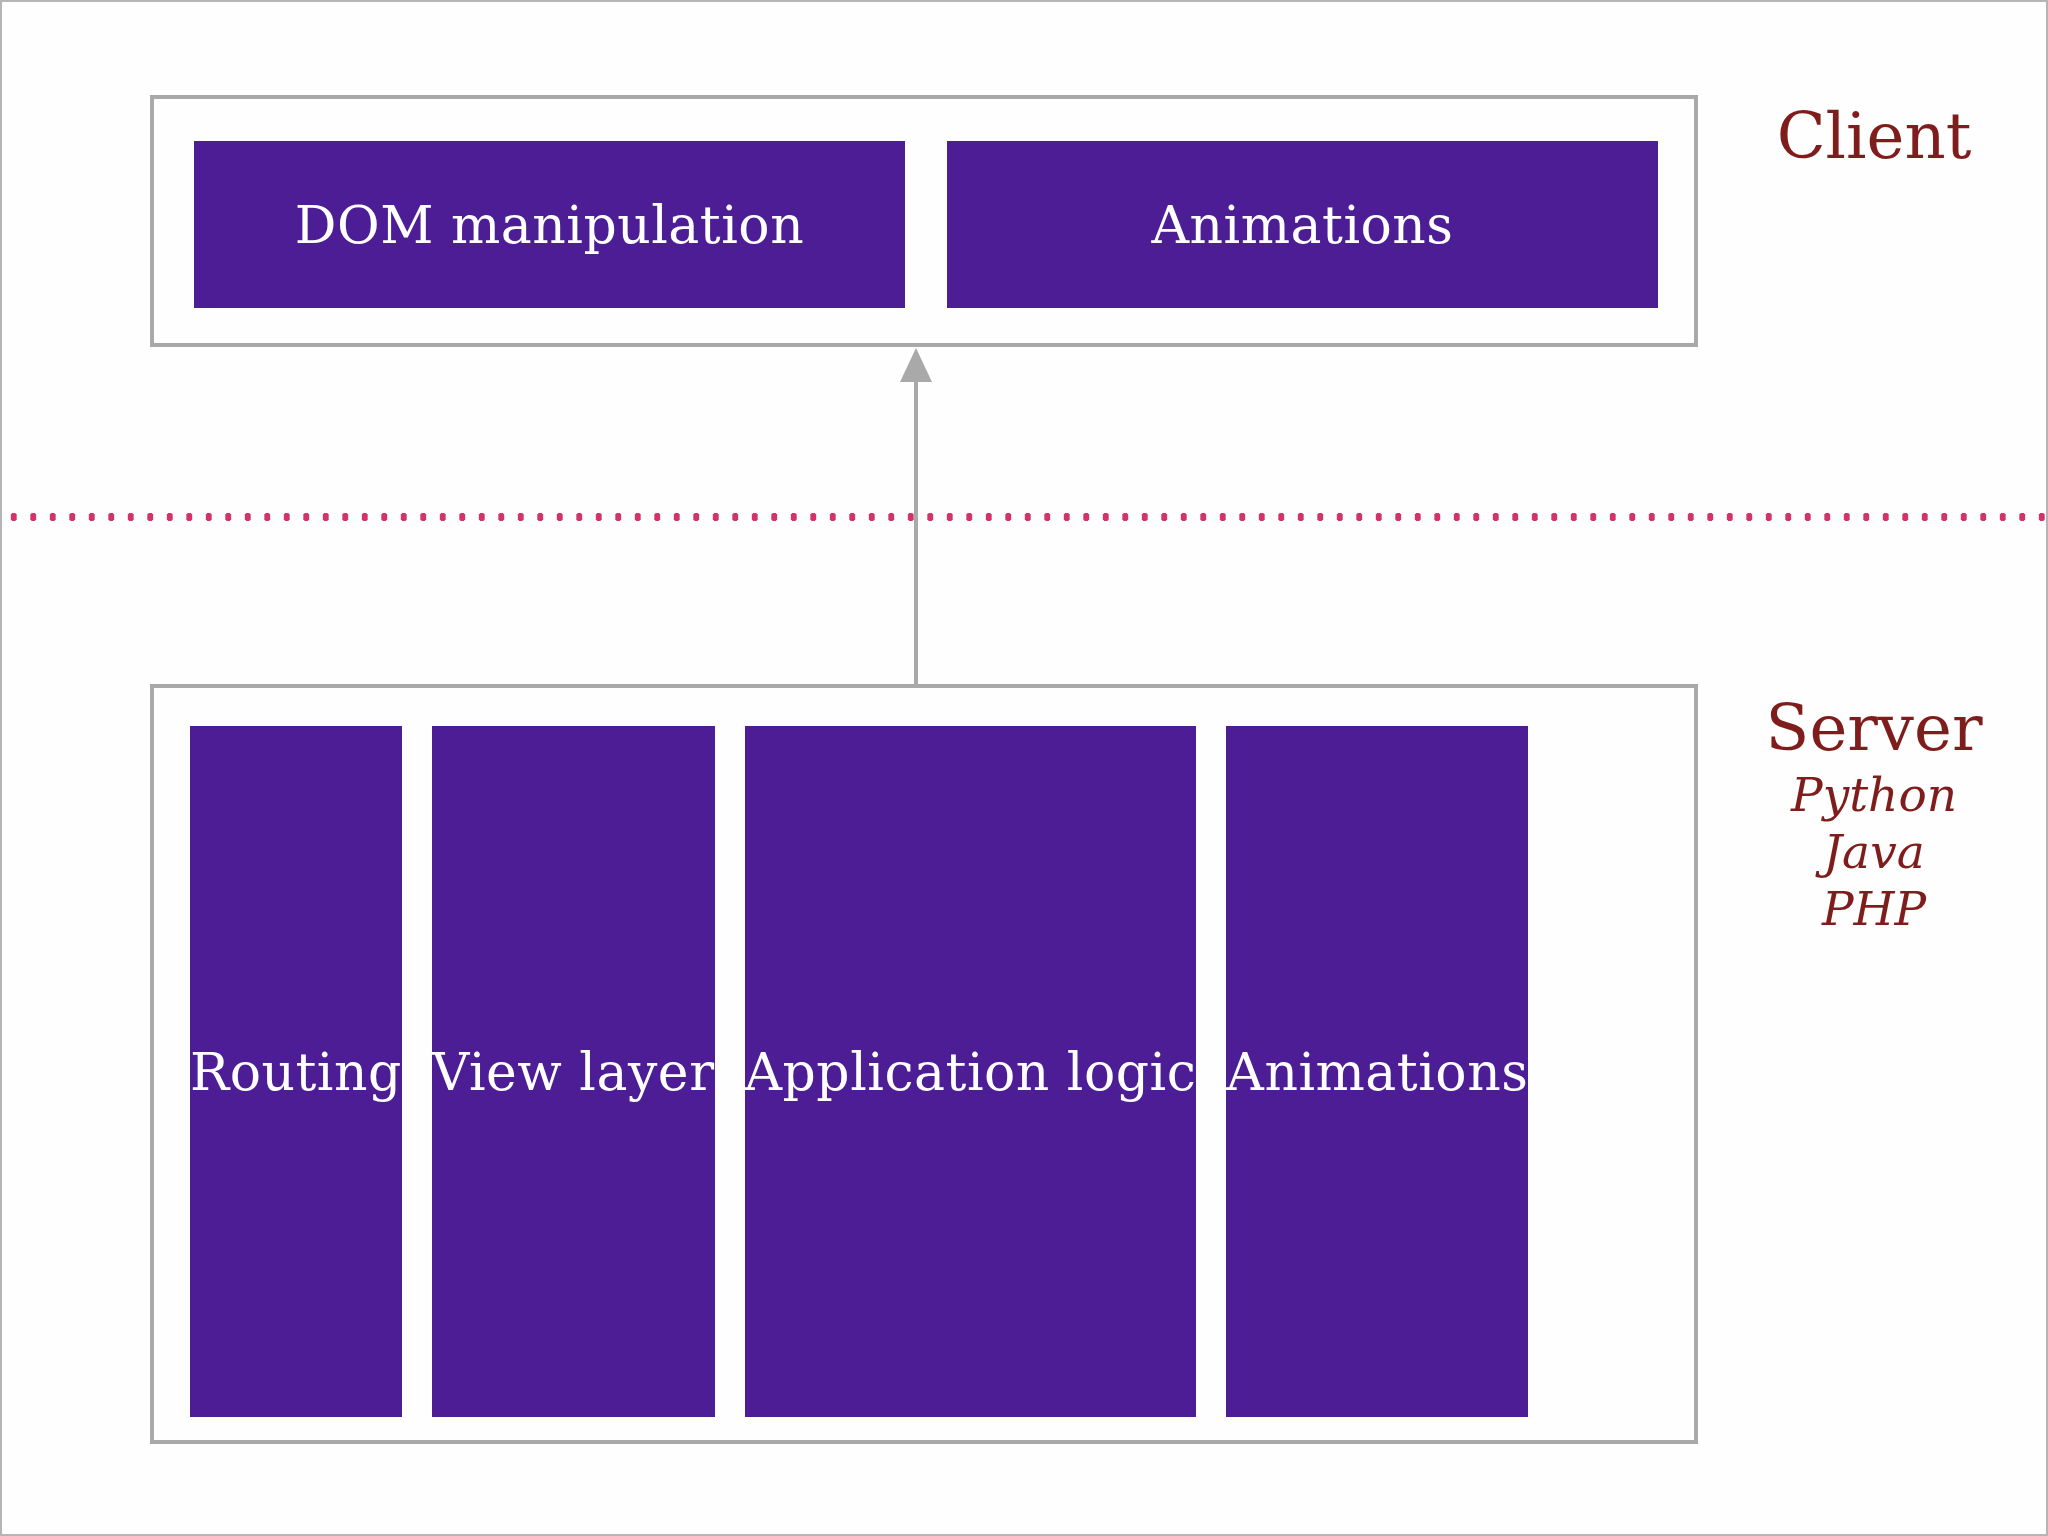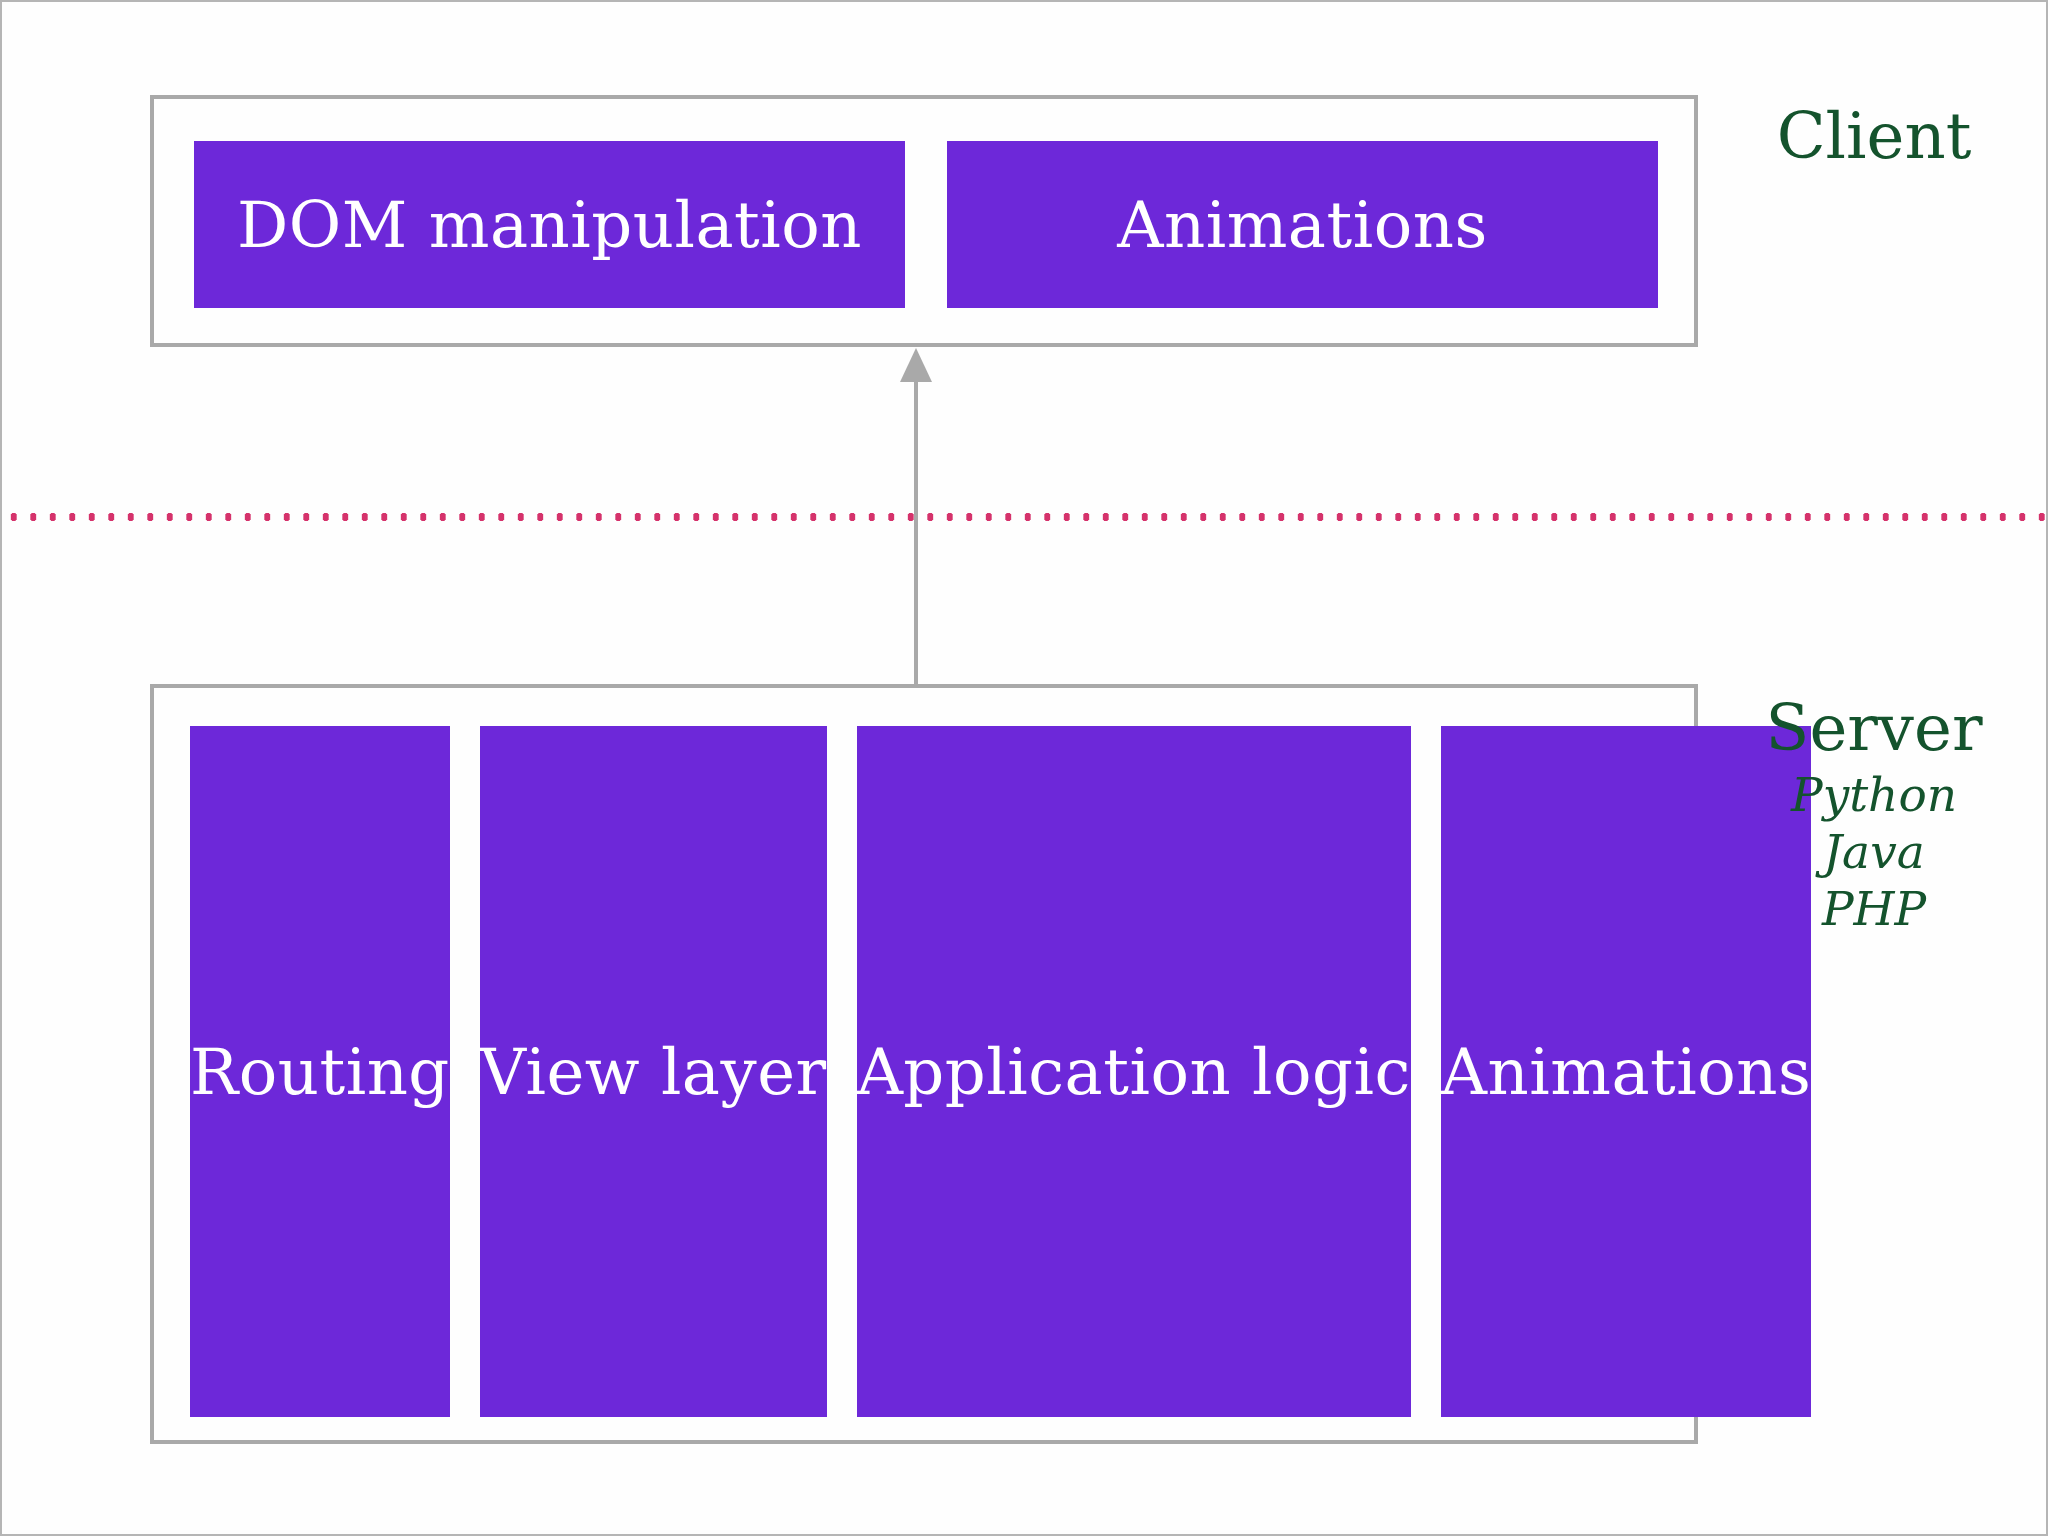--- a/index.html
+++ b/index.html
@@ -28,36 +28,36 @@
     gap: 42px;
   }
   .server-group {
     left: 150px; top: 684px; width: 1548px; height: 760px;
     flex-direction: row;
     padding: 38px 36px 23px 36px;
     gap: 30px;
   }
   
   .component {
-    background: #6d28d9;
+    background: #4c1d95;
     color: #ffffff;
     display: flex;
     align-items: center;
     justify-content: center;
-    font-size: 64px;
+    font-size: 52px;
     letter-spacing: 0.5px;
     white-space: nowrap;
   }
   .client-group .component { flex: 1 1 0; height: 167px; }
   .server-group .component { flex: 0 0 150px; width: 100%; }
   
   .side-labels {
     position: absolute;
     text-align: center;
-    color: #14532d;
+    color: #7f1d1d;
   }
   .client-labels { left: 1706px; top: 100px; width: 336px; }
   .server-labels { left: 1716px; top: 692px; width: 316px; }
   .section-title {
     font-size: 64px;
     line-height: 1.15;
   }
   .tech {
     font-size: 47px;
     font-style: italic;

